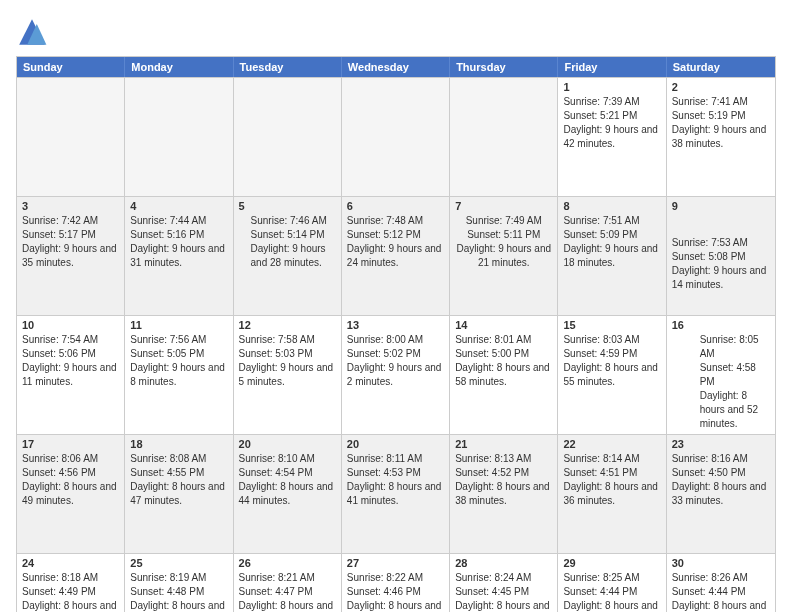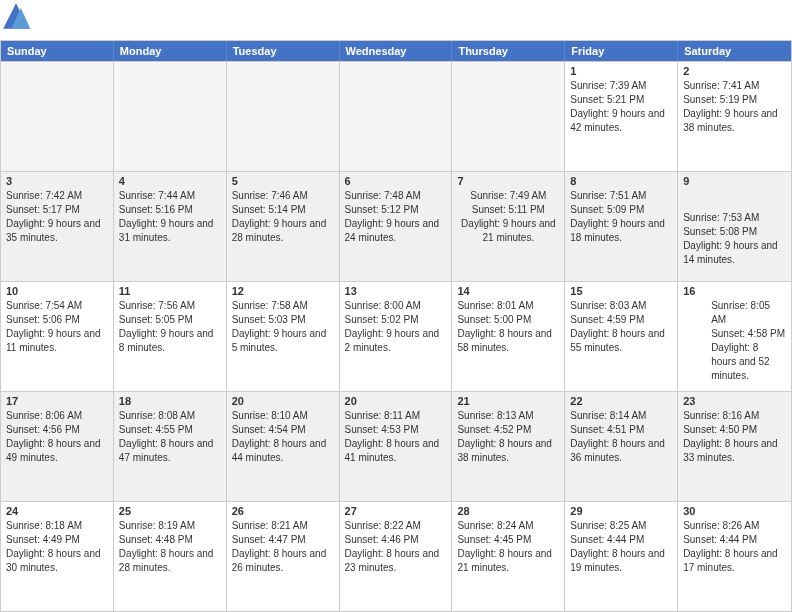--- a/index.html
+++ b/index.html
@@ -6,20 +6,21 @@
     body {
       width: 792px;
       height: 612px;
       font-family: Arial, sans-serif;
       background: #fff;
       overflow: hidden;
     }
     .page {
       width: 792px;
       height: 612px;
+      padding: 16px;
       display: flex;
       flex-direction: column;
     }
     .header {
       display: flex;
       justify-content: space-between;
       align-items: flex-start;
       margin-bottom: 8px;
     }
     .logo {
@@ -162,21 +163,21 @@
 Daylight: 9 hours and 35 minutes.</div>
           </div>
           <div class="cal-cell shaded">
             <span class="day-num">4</span>
             <div class="day-info" style="white-space: pre-line;">Sunrise: 7:44 AM
 Sunset: 5:16 PM
 Daylight: 9 hours and 31 minutes.</div>
           </div>
           <div class="cal-cell shaded">
             <span class="day-num">5</span>
-            <div class="day-info" style="white-space: pre-line;">Sunrise: 7:46 AM
+            <div class="day-info" style="white-space: pre-line; margin-left: 12px;">Sunrise: 7:46 AM
 Sunset: 5:14 PM
 Daylight: 9 hours and 28 minutes.</div>
           </div>
           <div class="cal-cell shaded">
             <span class="day-num">6</span>
             <div class="day-info" style="white-space: pre-line;">Sunrise: 7:48 AM
 Sunset: 5:12 PM
 Daylight: 9 hours and 24 minutes.</div>
           </div>
           <div class="cal-cell shaded">

